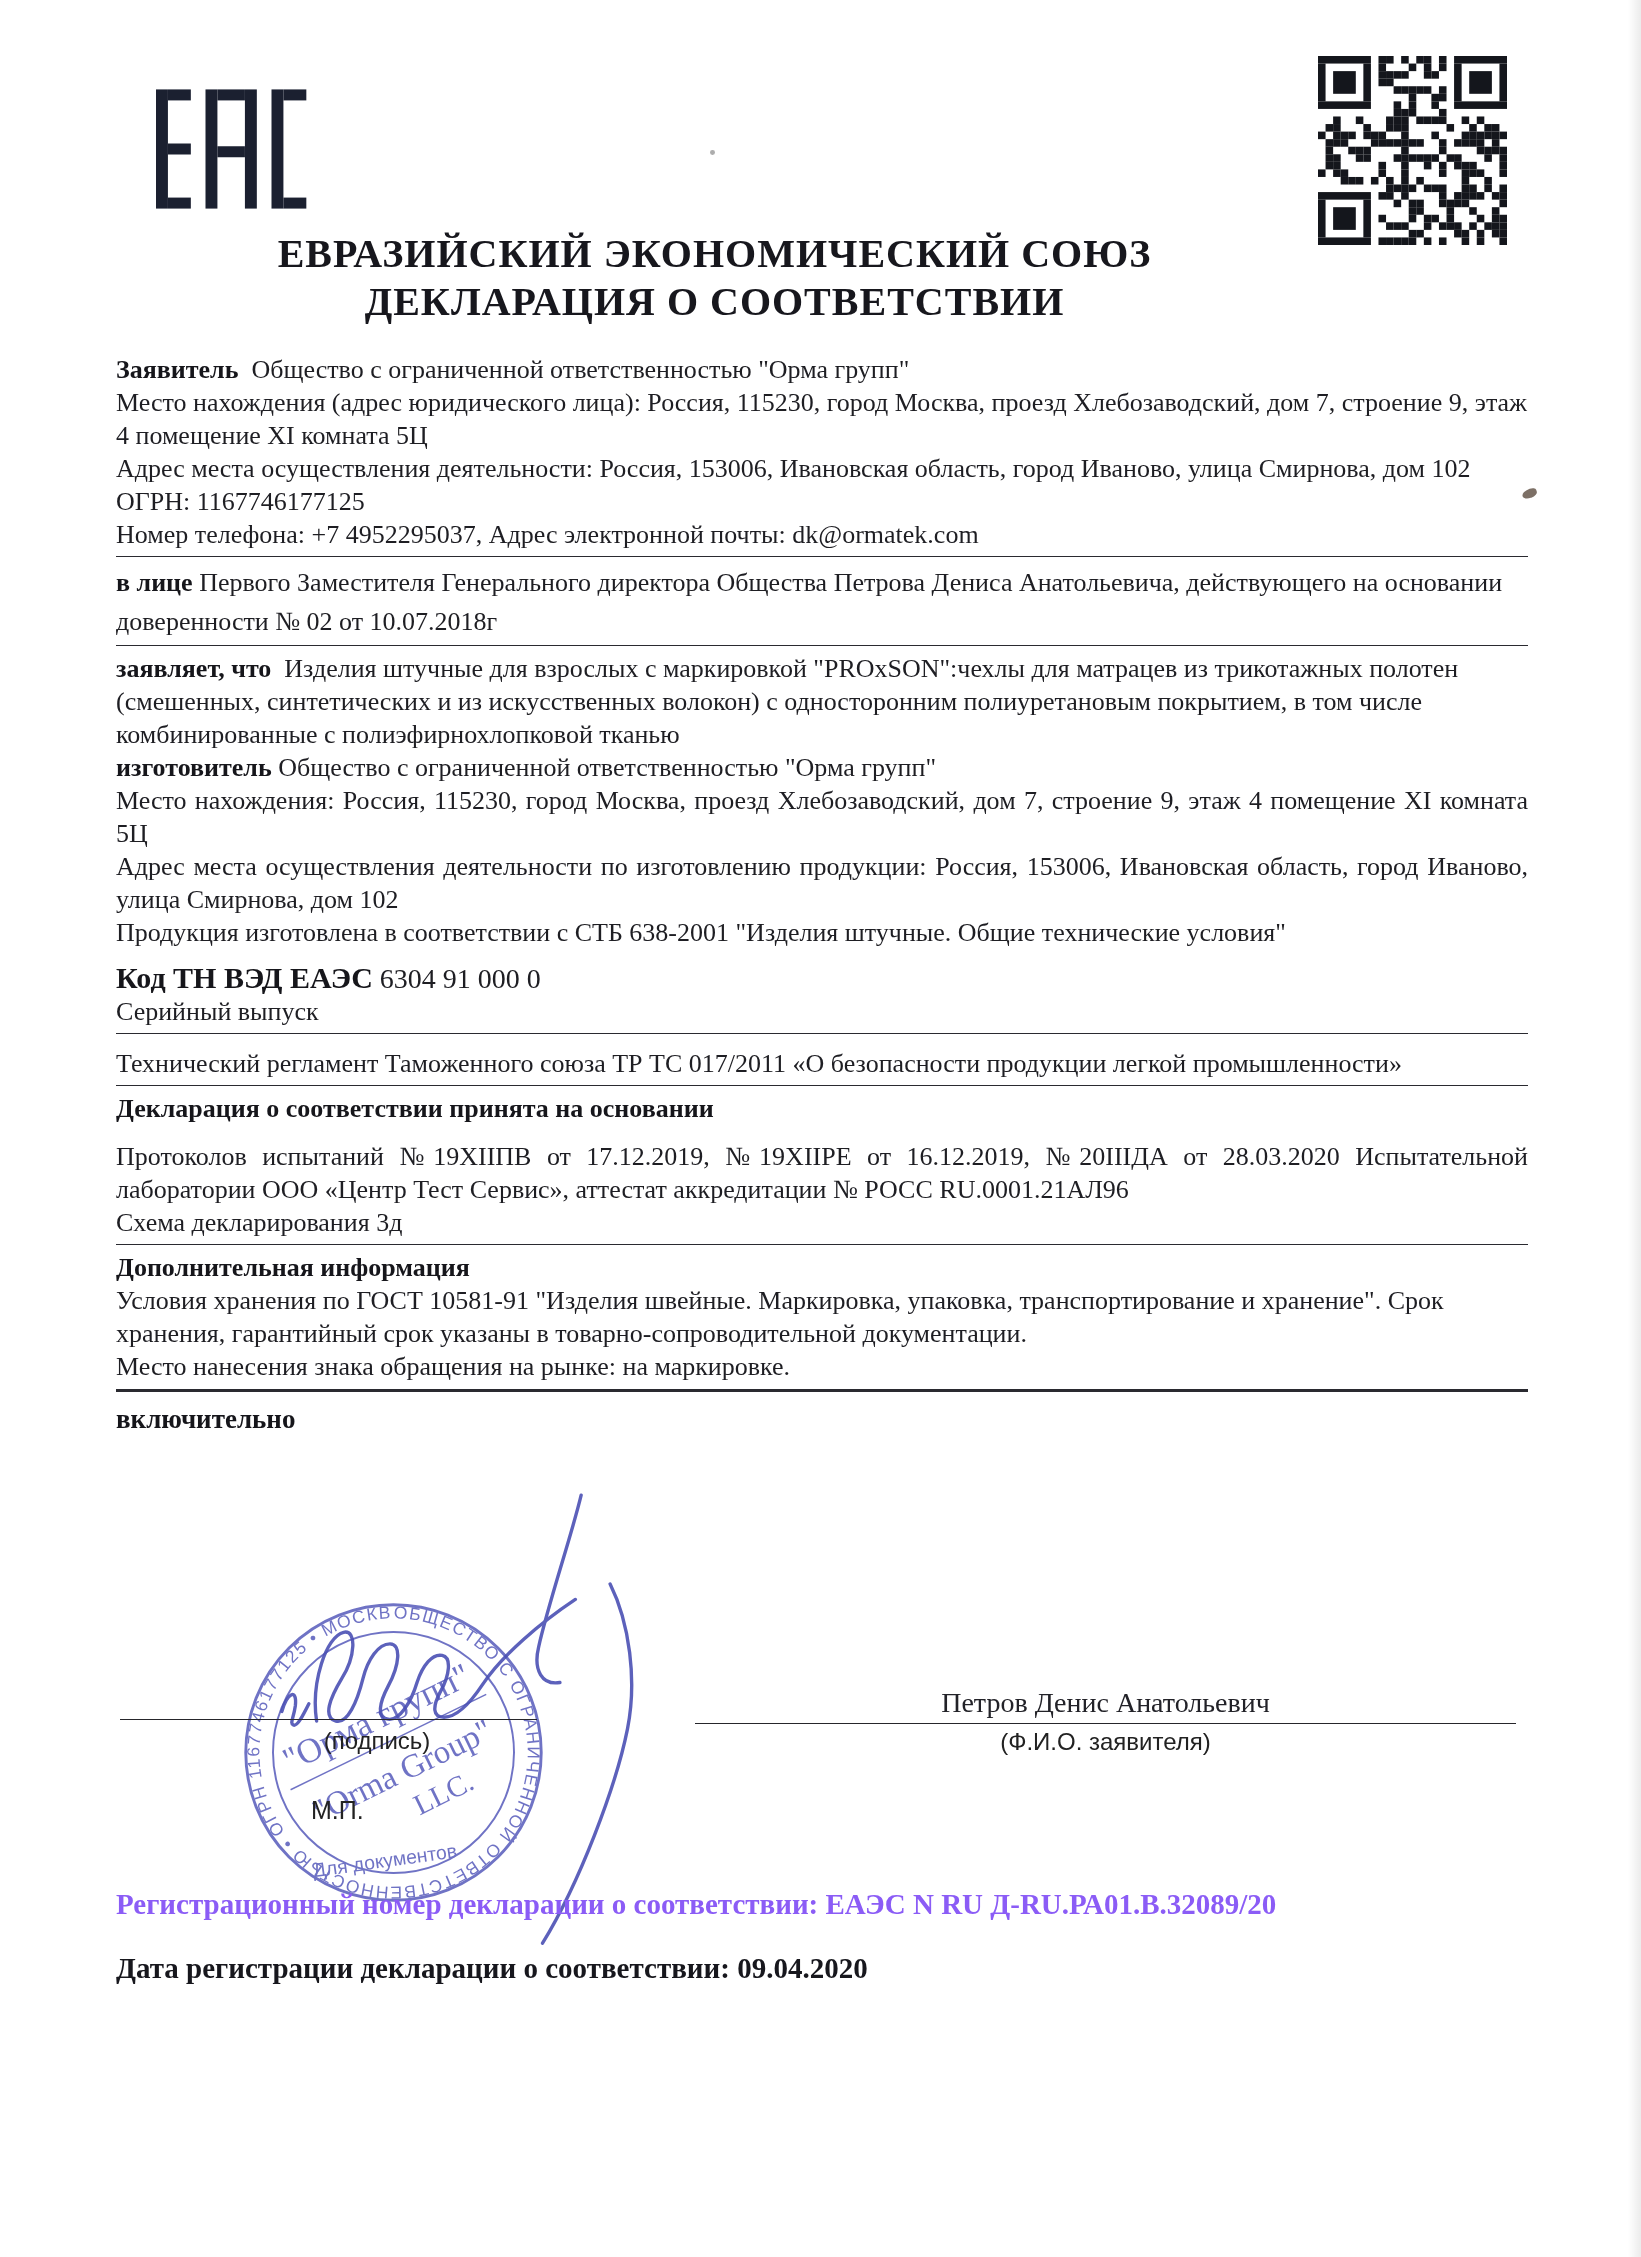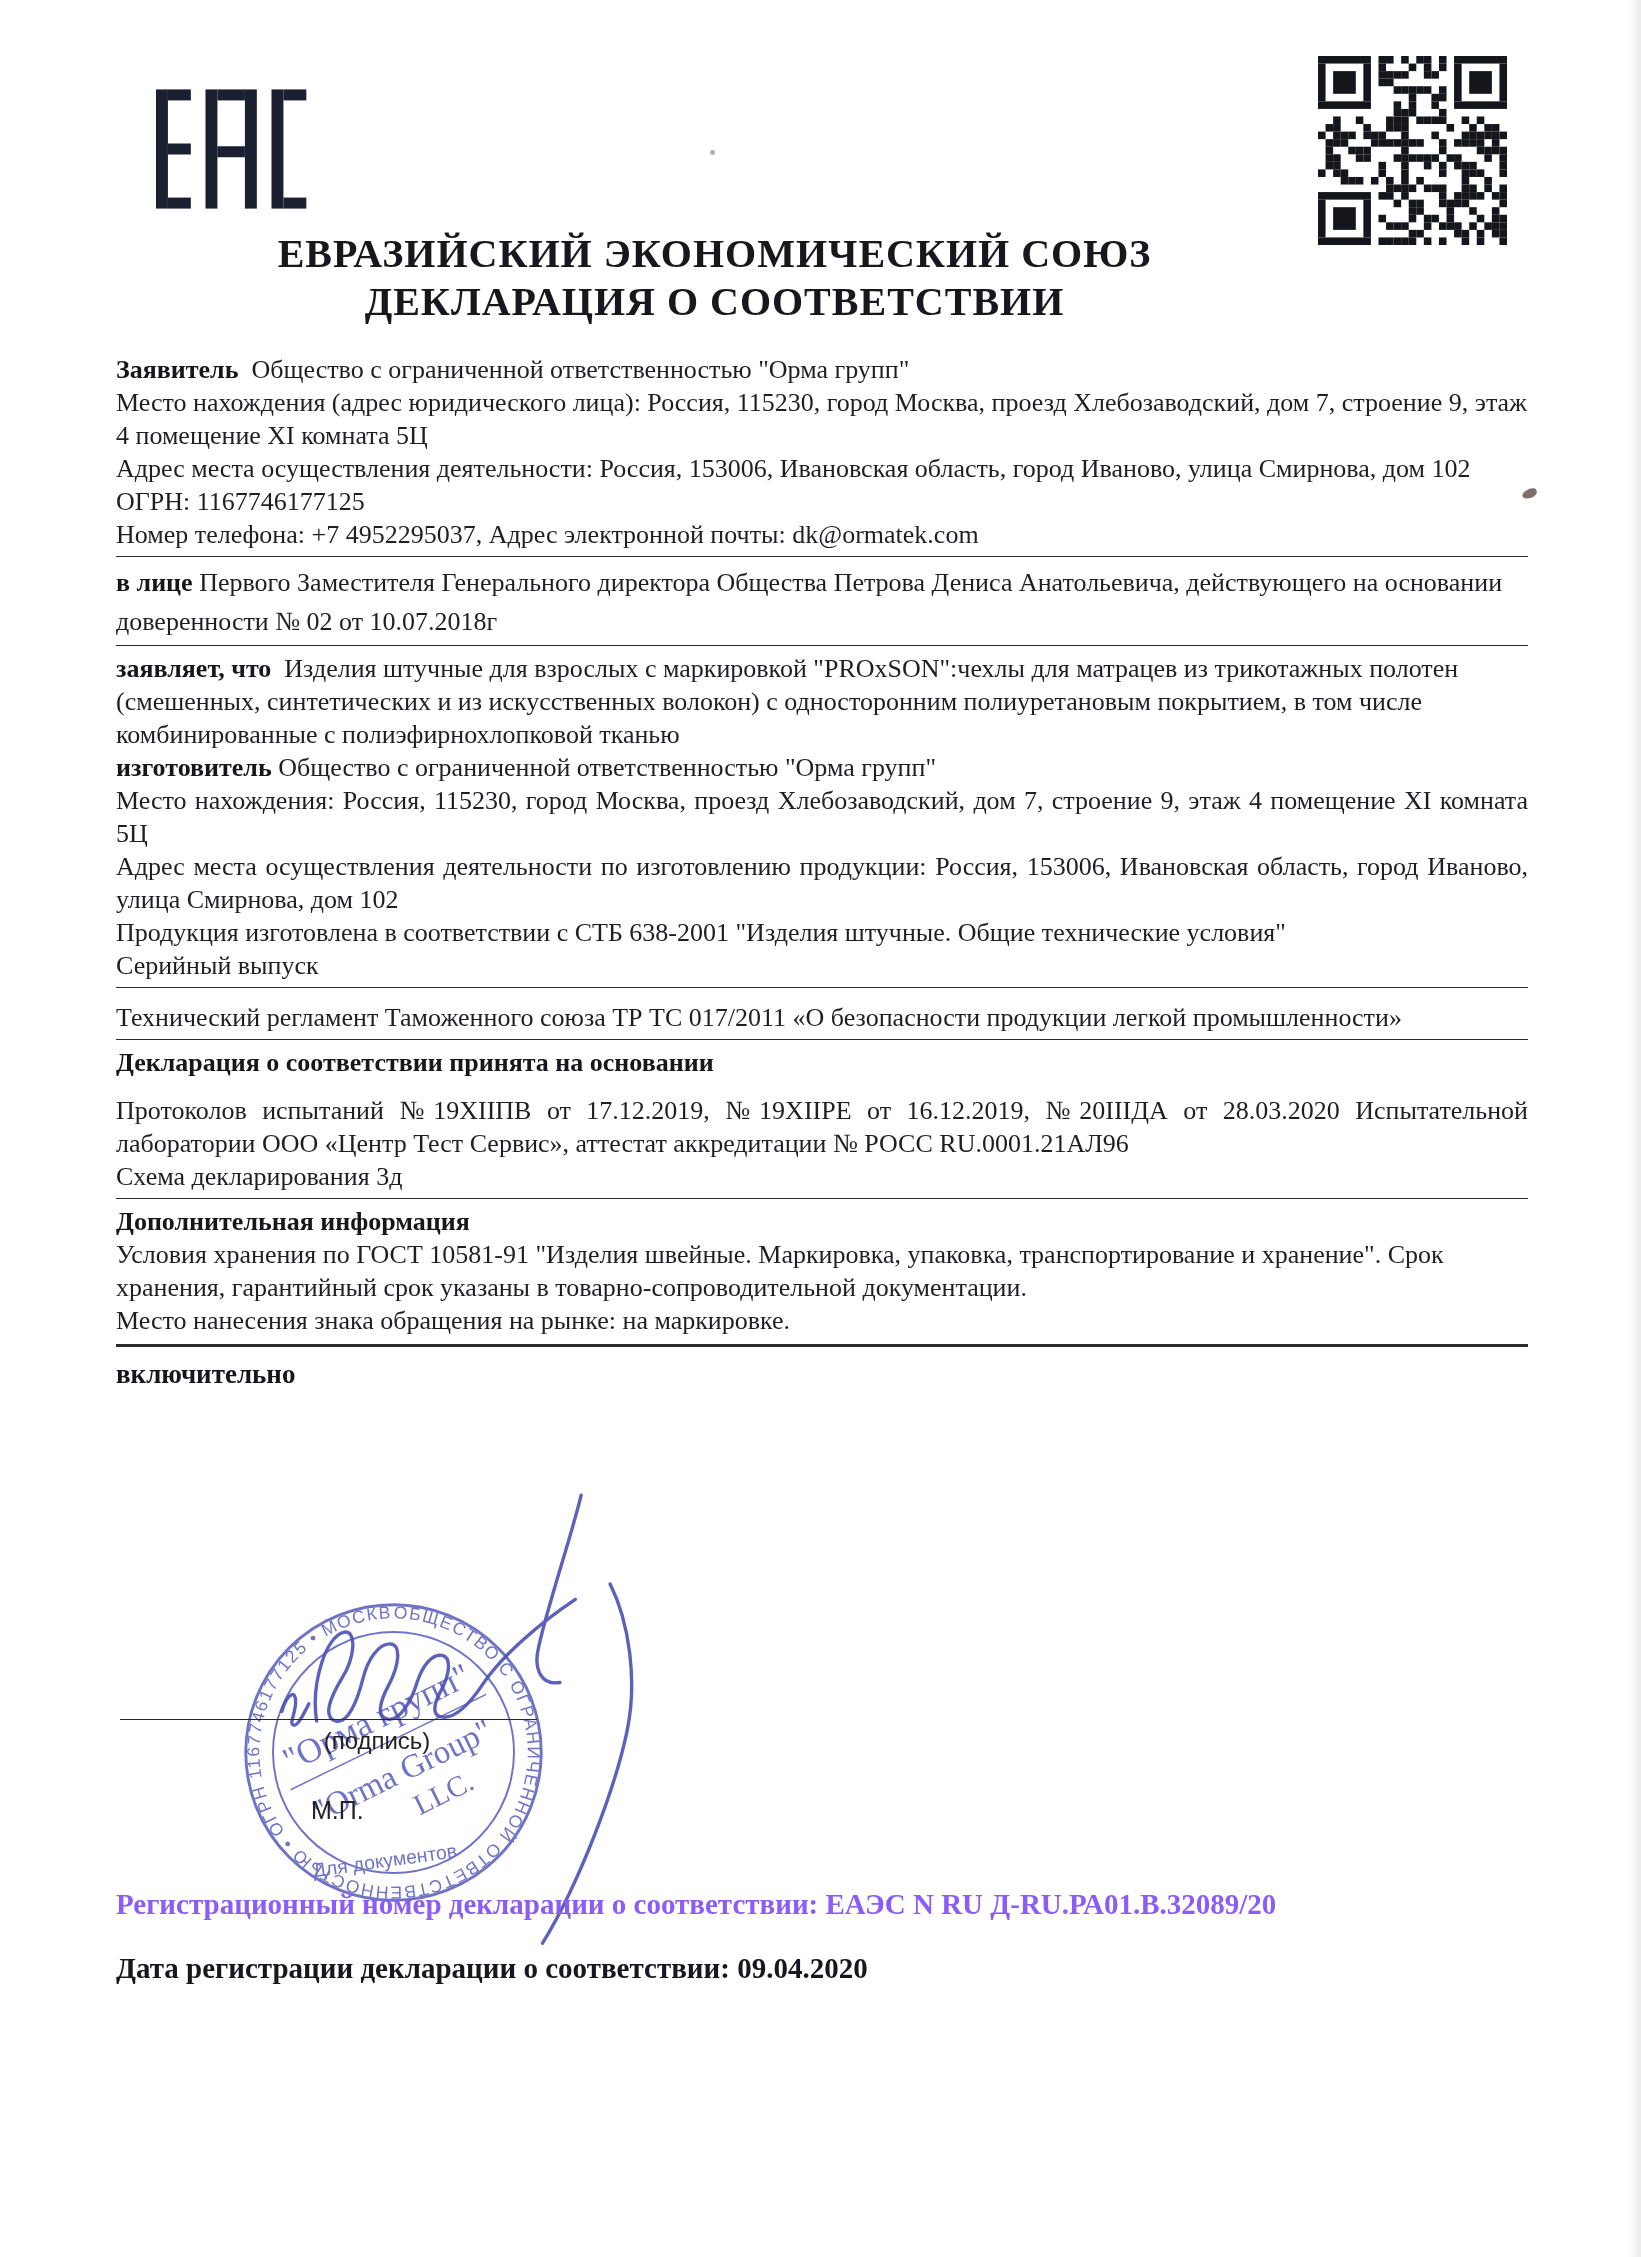--- a/index.html
+++ b/index.html
@@ -323,20 +323,21 @@
     <p class="rep"><span class="b">в лице</span> <span>Первого Заместителя Генерального директора Общества Петрова Дениса Анатольевича, действующего на основании доверенности № 02 от 10.07.2018г</span></p>
 
     <div class="rule"></div>
 
     <p><span class="b">заявляет, что</span>&nbsp;&nbsp;<span>Изделия штучные для взрослых с маркировкой "PROxSON":чехлы для матрацев из трикотажных полотен (смешенных, синтетических и из искусственных волокон) с односторонним полиуретановым покрытием, в том числе комбинированные с полиэфирнохлопковой тканью</span></p>
     <p><span class="b">изготовитель</span> <span>Общество с ограниченной ответственностью "Орма групп"</span></p>
     <p class="just">Место нахождения: Россия, 115230, город Москва, проезд Хлебозаводский, дом 7, строение 9, этаж 4 помещение XI комната 5Ц</p>
     <p class="just">Адрес места осуществления деятельности по изготовлению продукции: Россия, 153006, Ивановская область, город Иваново, улица Смирнова, дом 102</p>
     <p class="just">Продукция изготовлена в соответствии с СТБ 638-2001 "Изделия штучные. Общие технические условия"</p>
 
+    <p class="code-line"><span class="b">Код ТН ВЭД ЕАЭС</span> <span>6304 91 000 0</span></p>
     <p>Серийный выпуск</p>
 
     <div class="rule"></div>
 
     <p class="mt14">Технический регламент Таможенного союза ТР ТС 017/2011 «О безопасности продукции легкой промышленности»</p>
 
     <div class="rule"></div>
 
     <p class="b mt6">Декларация о соответствии принята на основании</p>
     <p class="just mt16">Протоколов испытаний №19XIIПВ от 17.12.2019, №19XIIРЕ от 16.12.2019, №20IIIДА от 28.03.2020 Испытательной лаборатории ООО «Центр Тест Сервис», аттестат аккредитации № РОСС RU.0001.21АЛ96</p>
@@ -381,20 +382,25 @@
         <path d="M432,120 C452,160 460,220 450,270 C438,330 400,430 362,492"></path>
         <path d="M92,252 c6,-20 16,-24 14,-6 c-2,14 -6,18 -2,20 c4,2 10,-10 16,-22"></path>
         <path d="M128,262 c-6,-40 10,-88 28,-92 c14,-3 12,26 -2,48 c-12,20 -20,40 -6,44 c12,3 22,-20 28,-44 c5,-20 16,-36 28,-36 c12,0 10,22 -2,44 c-9,17 -12,32 0,34 c12,2 24,-18 30,-38 c6,-18 16,-30 26,-28 c10,2 8,20 -2,38 c-8,15 -8,26 4,26 c14,0 28,-16 40,-34 c20,-30 60,-64 96,-88"></path>
       </g>
     </svg>
 
     <div class="sig-line"></div>
     <div class="sig-label">(подпись)</div>
     <div class="mp-label">М.П.</div>
 
+    <div class="fio-block">
+      <div class="fio-name">Петров Денис Анатольевич</div>
+      <div class="fio-rule"></div>
+      <div class="fio-label">(Ф.И.О. заявителя)</div>
+    </div>
   </div>
 
   <div class="reg-line">Регистрационный номер декларации о соответствии: ЕАЭС N RU Д-RU.РА01.В.32089/20</div>
   <div class="date-line">Дата регистрации декларации о соответствии: 09.04.2020</div>
 
   <div class="artifact-blob"></div>
   <div class="artifact-dot"></div>
 </div>
 
 

